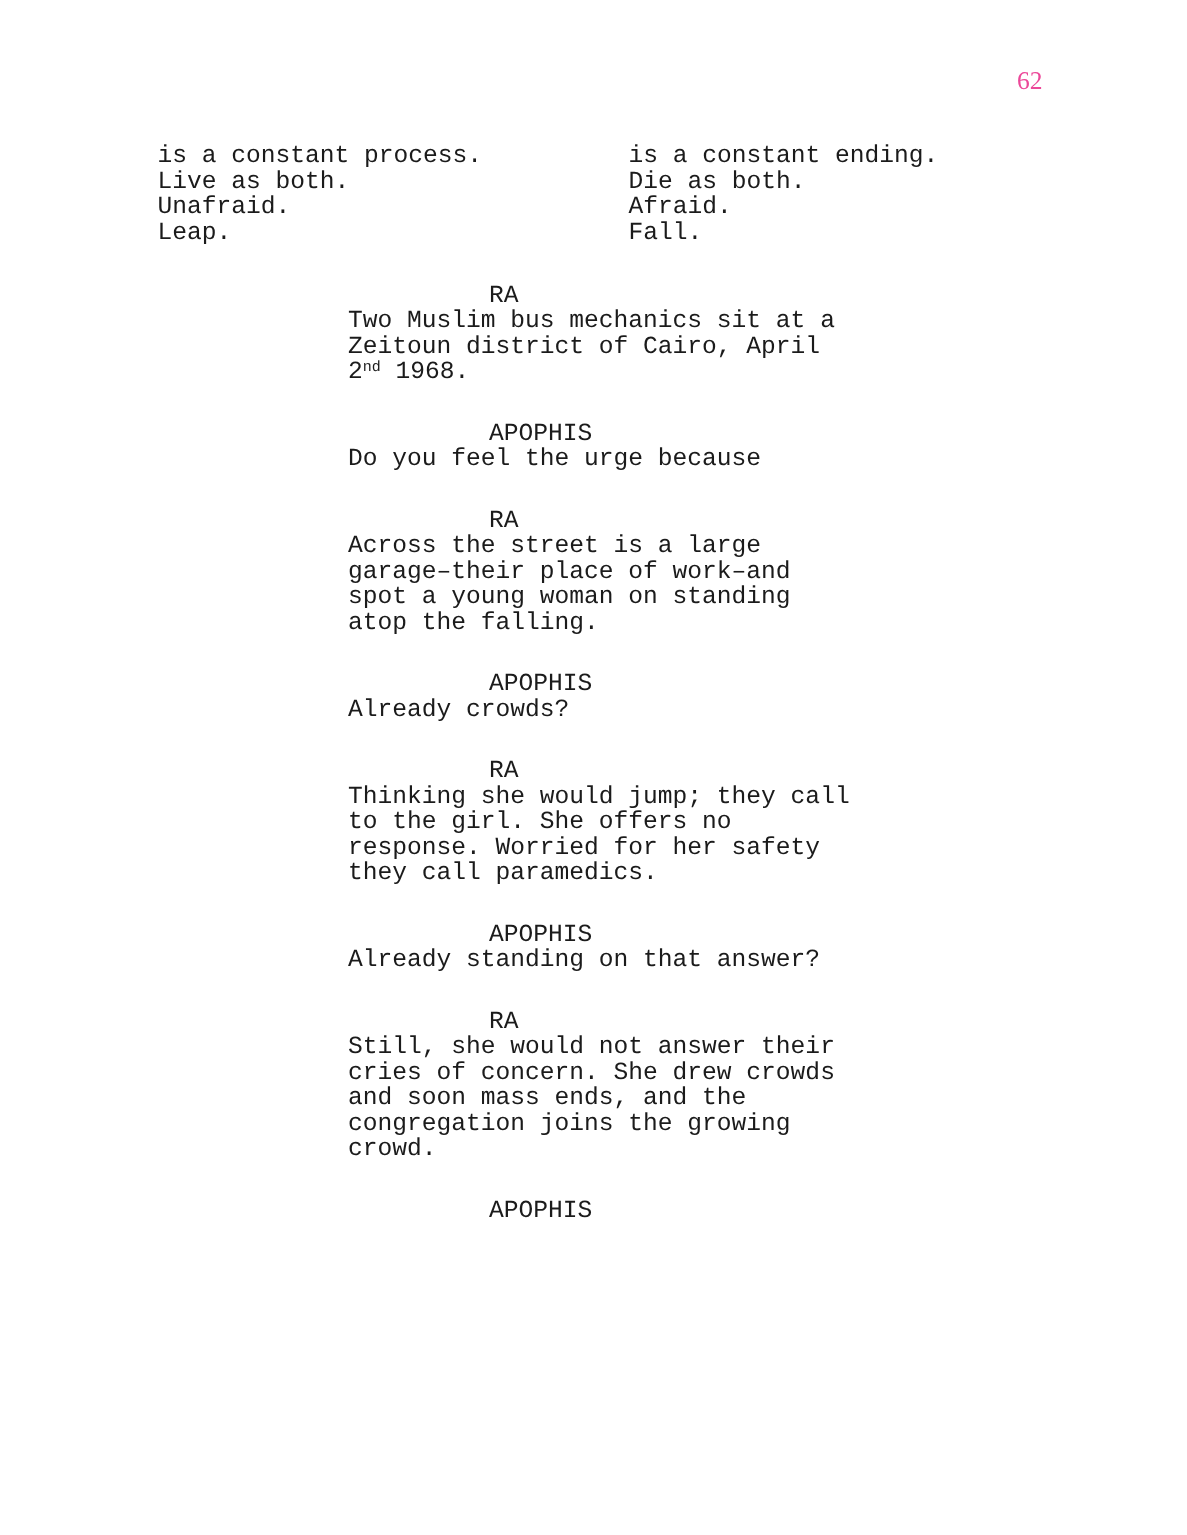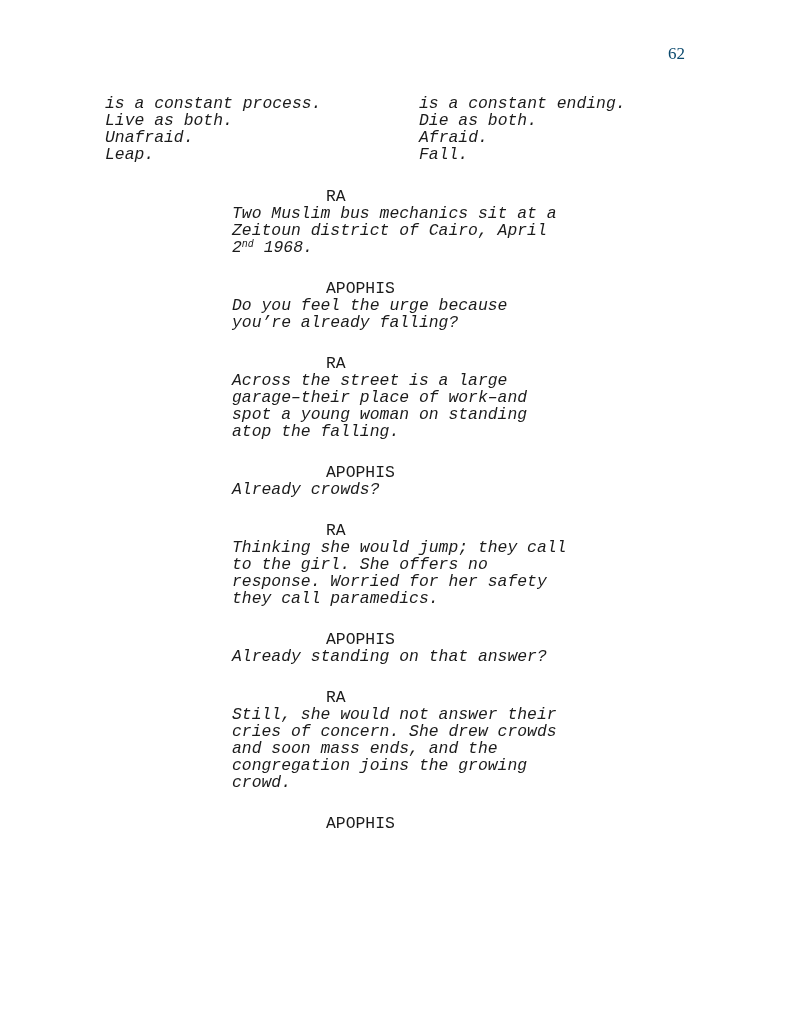--- a/index.html
+++ b/index.html
@@ -18,25 +18,25 @@
   .page {
     position: relative;
     width: 791px;
     height: 1023px;
     background: #ffffff;
     overflow: hidden;
   }
   .page-number {
     position: absolute;
     top: 45px;
-    right: 106px;
+    right: 96px;
     font-family: "Liberation Serif", "DejaVu Serif", serif;
     font-size: 17px;
     line-height: 17px;
-    color: #0c4a6e;
+    color: #ec4899;
   }
   .dual {
     position: absolute;
     top: 95px;
     left: 105px;
     display: flex;
   }
   .dual-col-left {
     width: 314px;
   }
@@ -48,21 +48,20 @@
   }
   .block {
     margin-bottom: 24px;
   }
   .char-name {
     padding-left: 94px;
     white-space: pre;
   }
   .line {
     white-space: pre;
-    font-style: italic;
   }
   sup {
     font-size: 10px;
     line-height: 0;
     vertical-align: 5px;
     letter-spacing: 0;
   }
 </style>
 </head>
 <body>
@@ -88,21 +87,20 @@
   <div class="blocks" id="blocks">
       <div class="block">
         <div class="char-name">RA</div>
         <div class="line">Two Muslim bus mechanics sit at a</div>
         <div class="line">Zeitoun district of Cairo, April</div>
         <div class="line">2<sup>nd</sup> 1968.</div>
       </div>
       <div class="block">
         <div class="char-name">APOPHIS</div>
         <div class="line">Do you feel the urge because</div>
-        <div class="line">you’re already falling?</div>
       </div>
       <div class="block">
         <div class="char-name">RA</div>
         <div class="line">Across the street is a large</div>
         <div class="line">garage–their place of work–and</div>
         <div class="line">spot a young woman on standing</div>
         <div class="line">atop the falling.</div>
       </div>
       <div class="block">
         <div class="char-name">APOPHIS</div>

